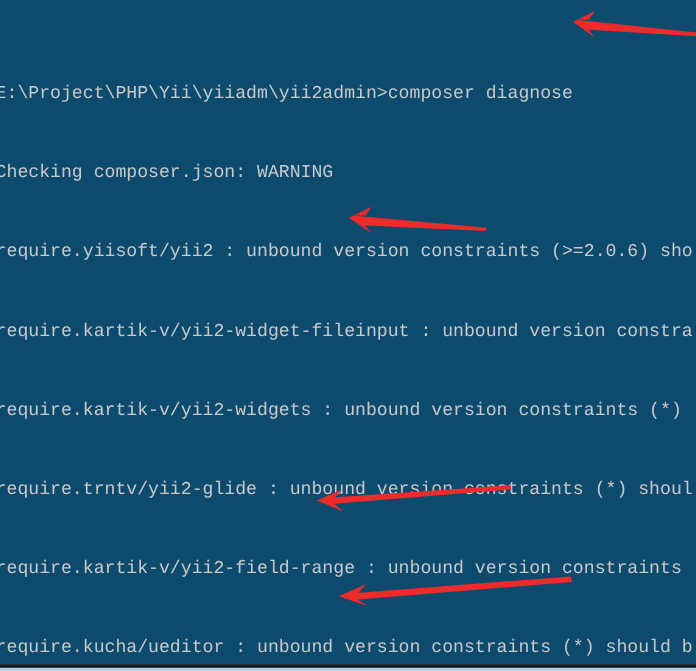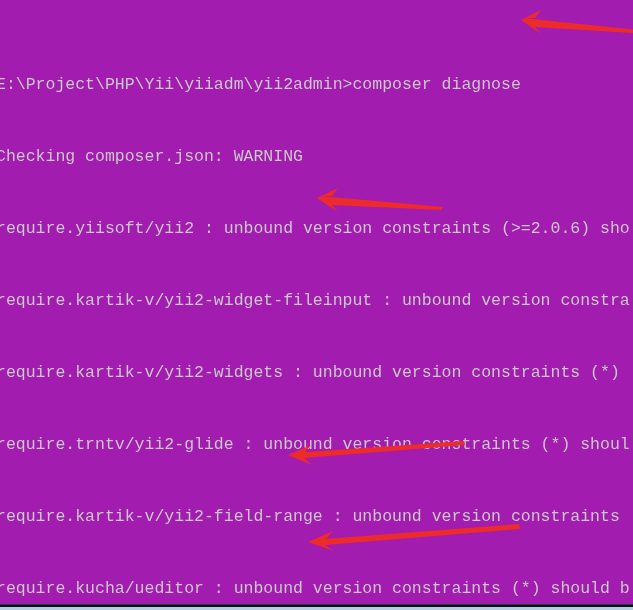--- a/index.html
+++ b/index.html
@@ -15,21 +15,21 @@
     background: #000000;
     overflow: hidden;
     box-sizing: border-box;
   }
   #console-surface {
     position: absolute;
     left: 0;
     top: 0;
     width: 633px;
     height: 604px;
-    background: #a21caf;
+    background: #0c4a6e;
     overflow: hidden;
   }
   #console-lines {
     position: absolute;
     left: -4px;
     top: 1px;
     width: 660px;
     font-family: "Liberation Mono", "DejaVu Sans Mono", monospace;
     font-size: 16.5px;
     line-height: 24px;

